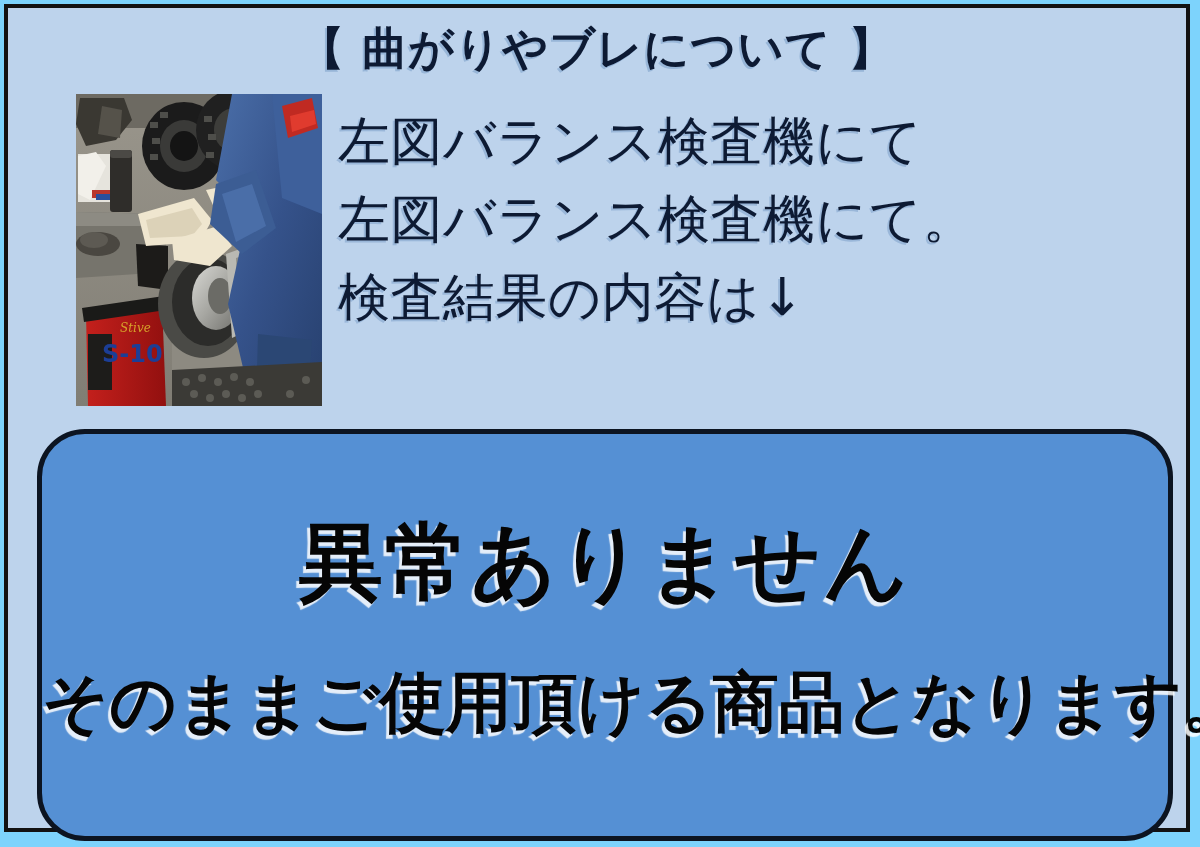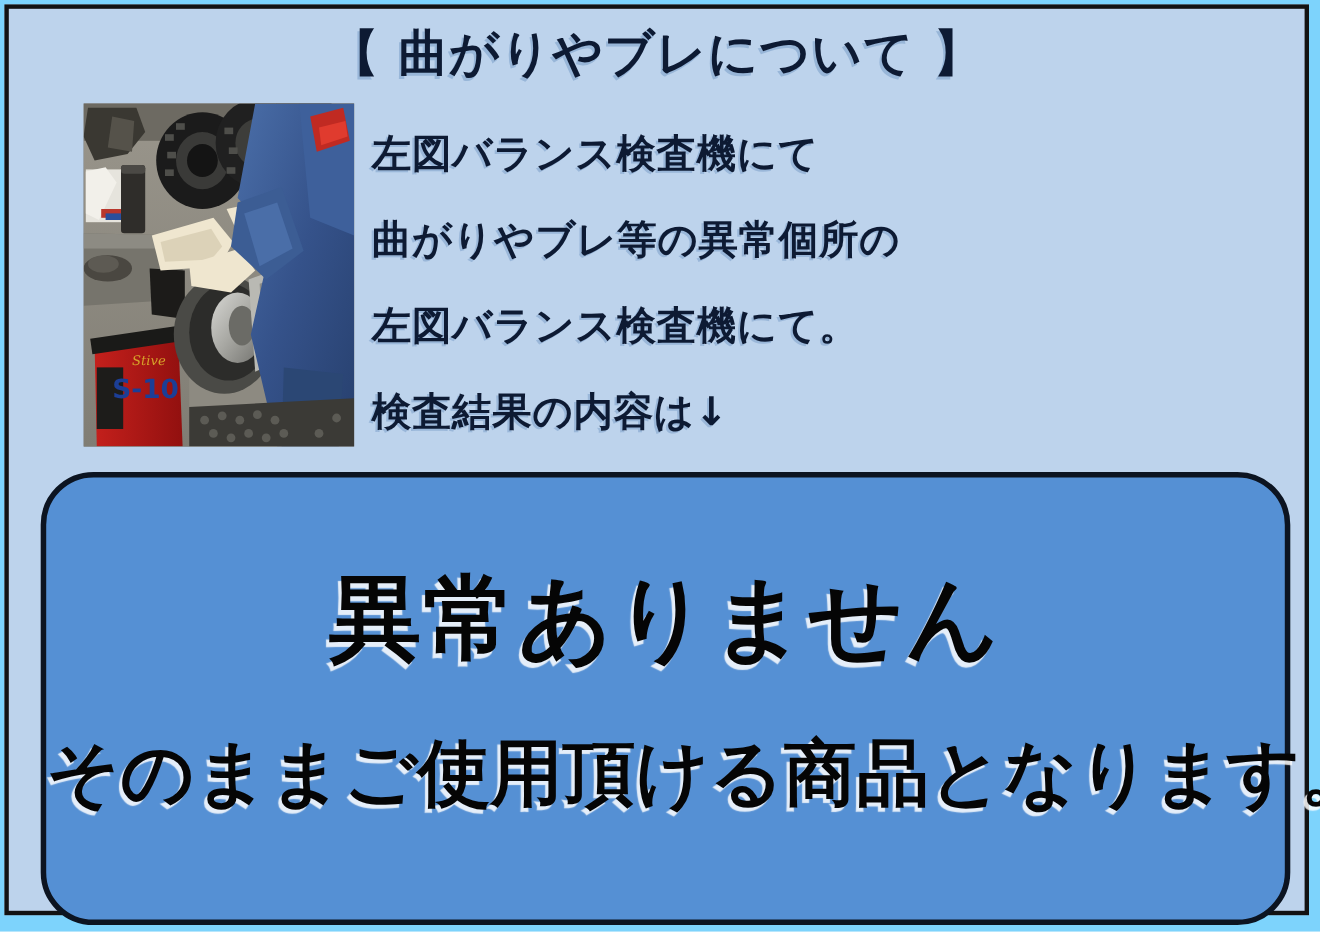--- a/index.html
+++ b/index.html
@@ -62,23 +62,23 @@
   .photo svg { display: block; width: 100%; height: 100%; }
 
   
   .desc {
     position: absolute;
     left: 330px;
     top: 94px;
     width: 840px;
   }
   .desc-line {
-    font-size: 36px;
+    font-size: 52px;
     line-height: 78px;
-    font-weight: 700;
+    font-weight: 400;
     letter-spacing: 0.5px;
     color: #0d1a33;
     text-shadow: -2px 2px 0 rgba(150,180,215,0.9);
     white-space: nowrap;
   }
 
   
   .result-panel {
     position: absolute;
     left: 29px;
@@ -234,21 +234,20 @@
           <circle cx="166" cy="304" r="4"></circle>
             <circle cx="182" cy="300" r="4"></circle>
           <circle cx="230" cy="286" r="4"></circle>
             <circle cx="214" cy="300" r="4"></circle>
         </g>
       </svg>
     </div>
 
     <div class="desc">
       <div class="desc-line">左図バランス検査機にて</div>
-      <div class="desc-line">曲がりやブレ等の異常個所の</div>
       <div class="desc-line">左図バランス検査機にて。</div>
       <div class="desc-line">検査結果の内容は↓</div>
     </div>
 
     <div class="result-panel">
       <div class="result-main">異常ありません</div>
       <div class="result-sub">そのままご使用頂ける商品となります。</div>
     </div>
 
   </div>

